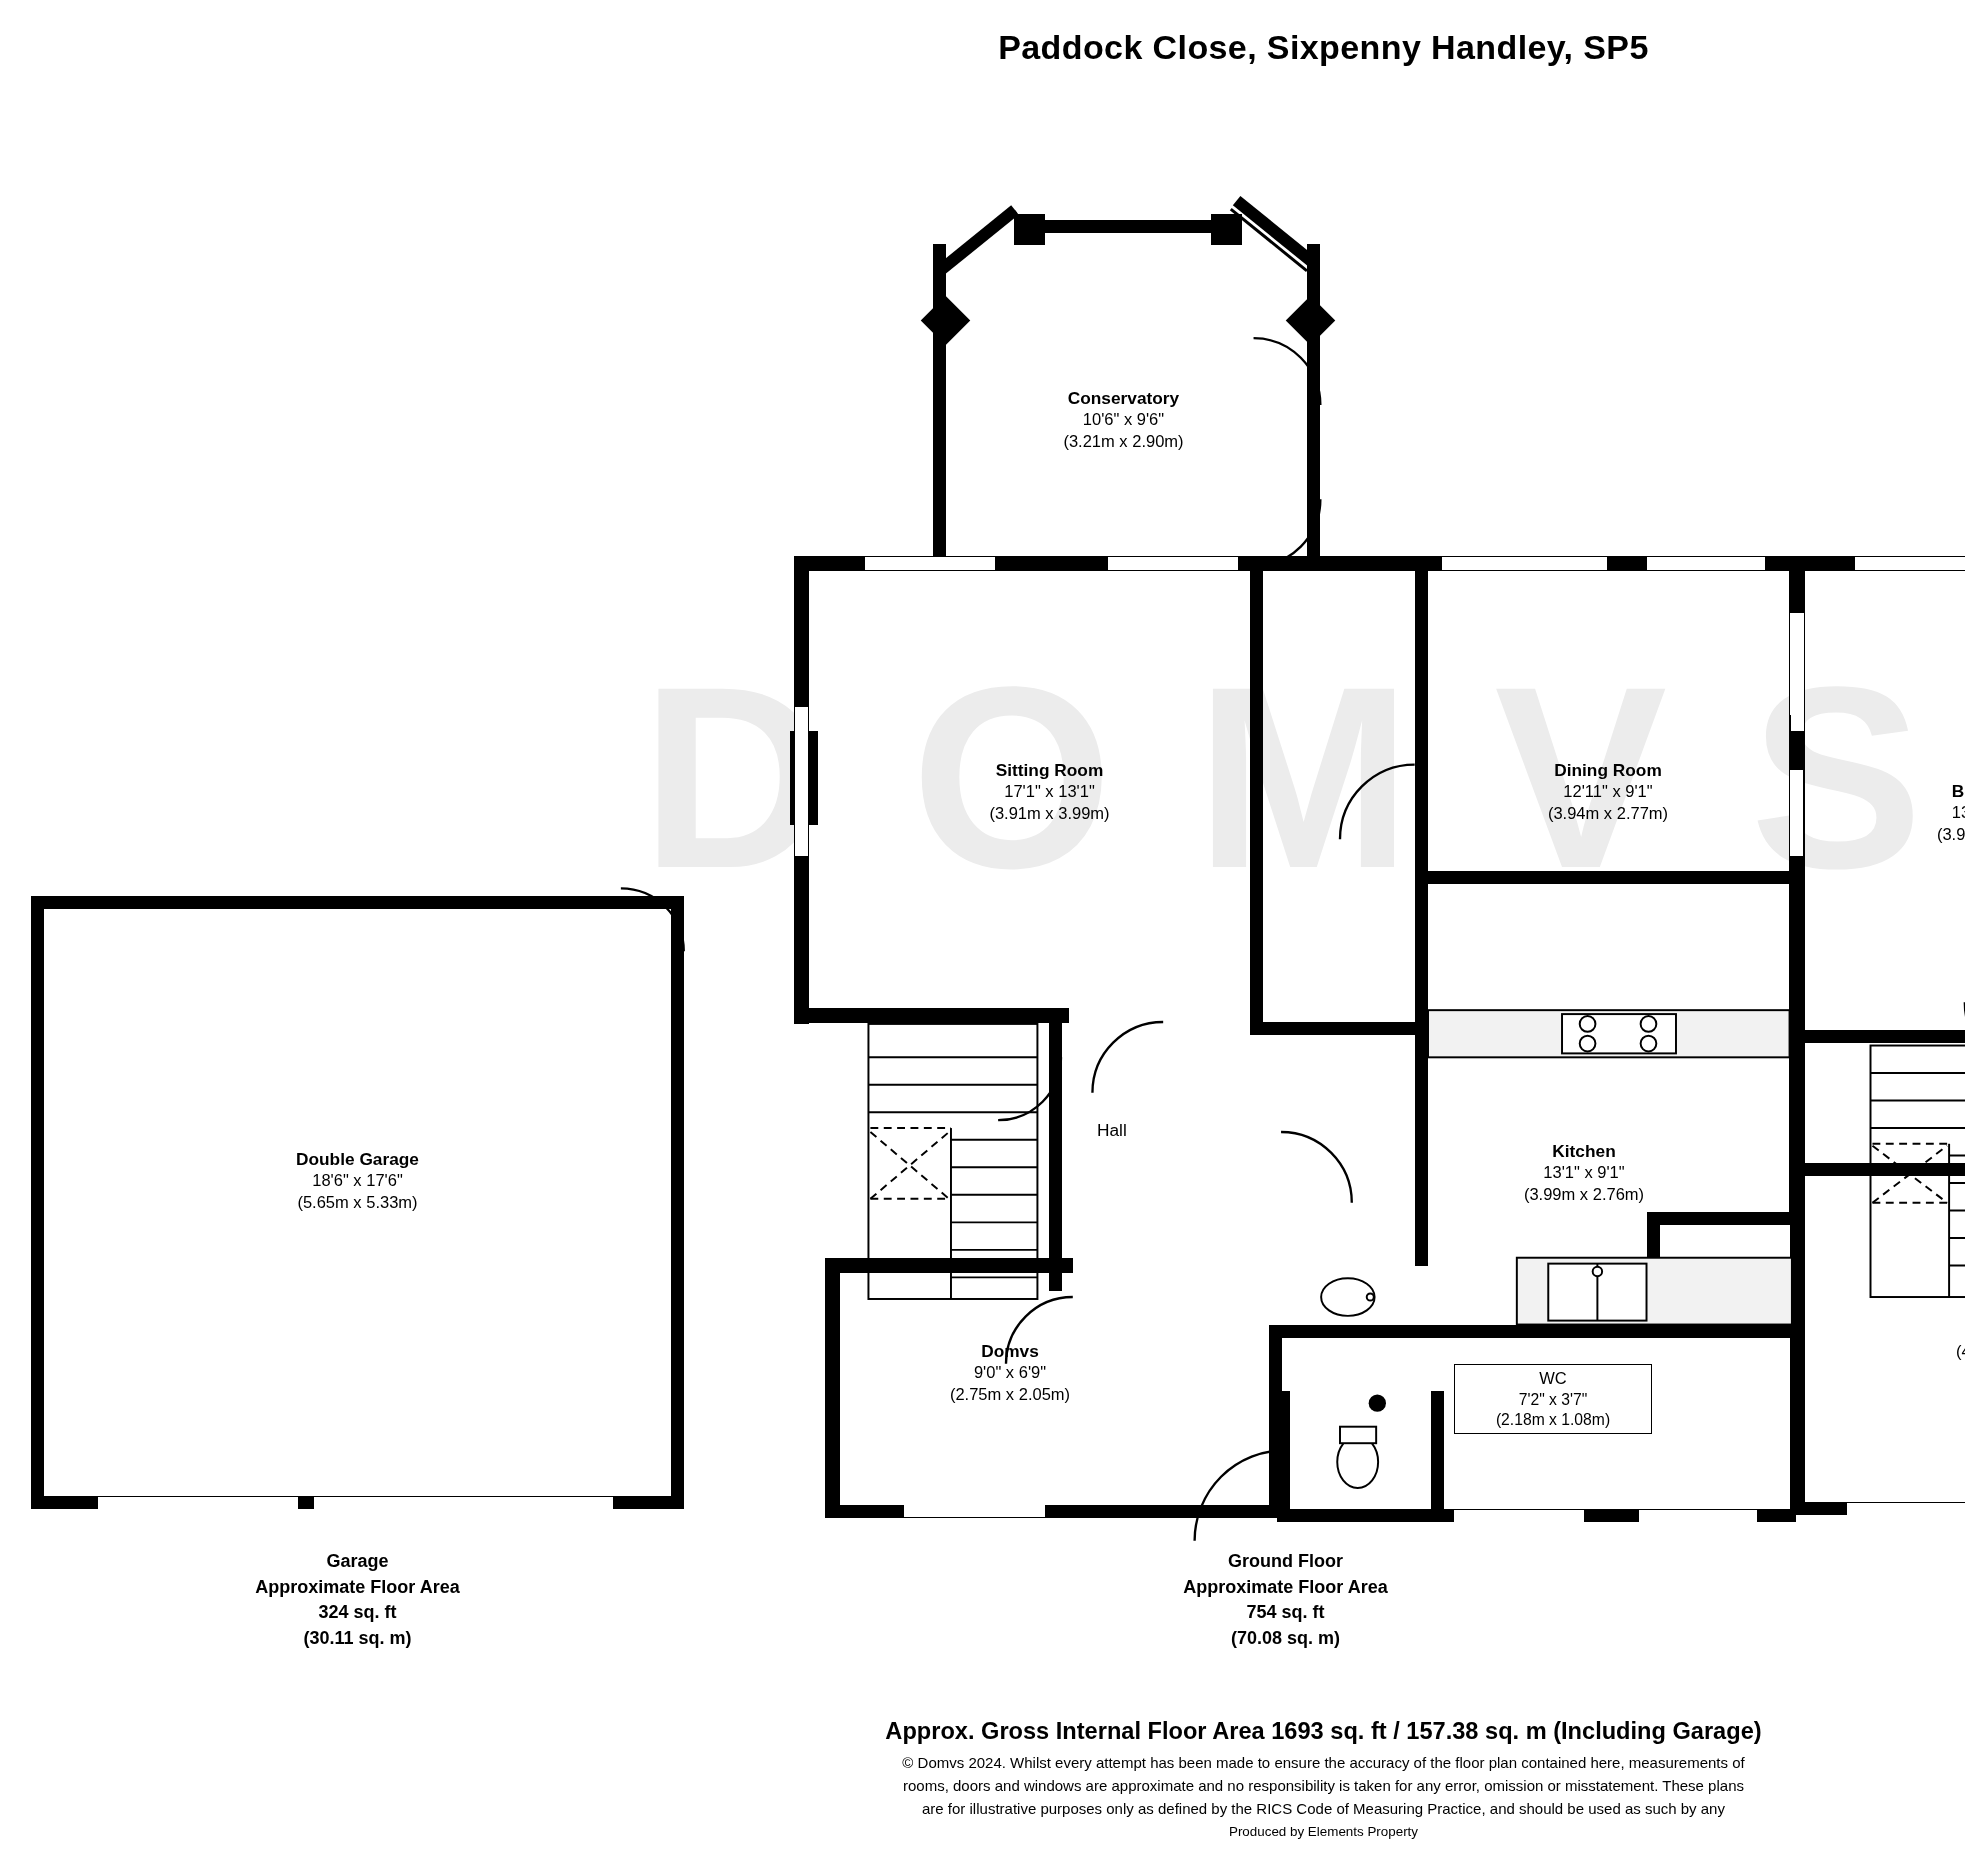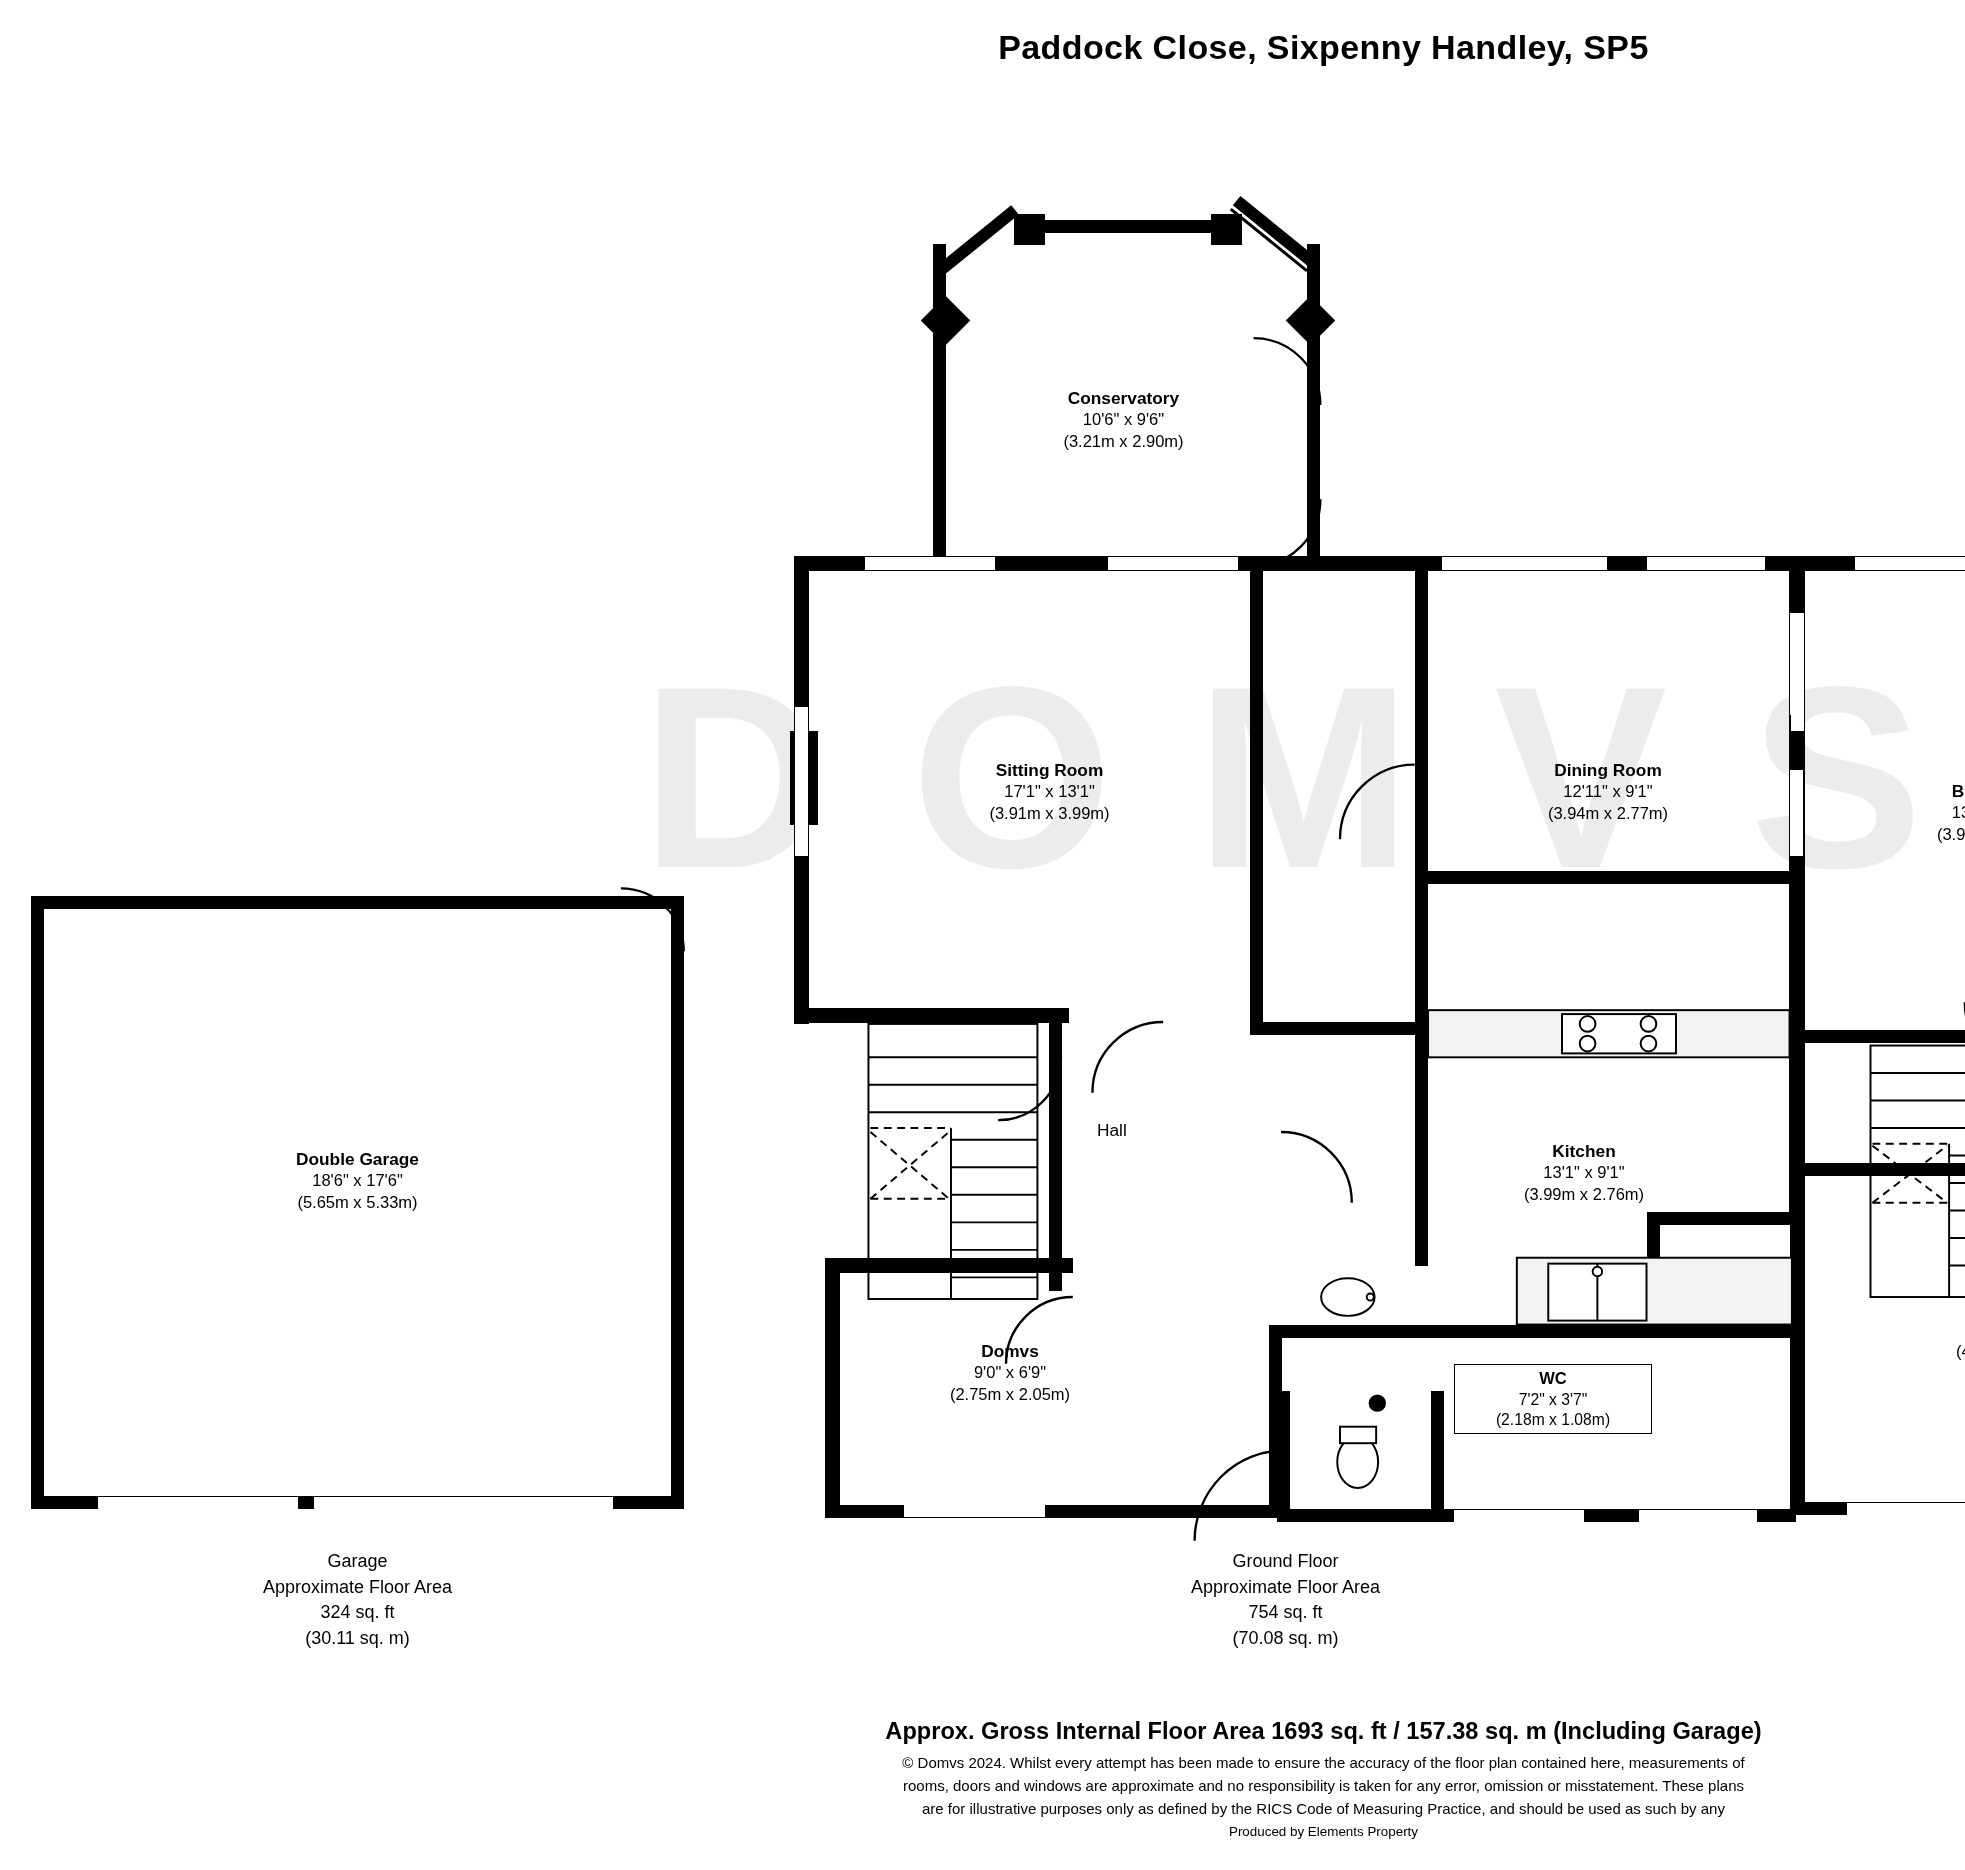--- a/index.html
+++ b/index.html
@@ -85,27 +85,27 @@
   .boxlabel {
     position: absolute;
     border: 1.2px solid #000;
     background: #fff;
     text-align: center;
     padding: 3.1px 5.5px;
     z-index: 8;
     line-height: 1.30;
     white-space: nowrap;
   }
-  .boxlabel .nm { font-size: 16.5px; font-weight: bold; display:block; }
+  .boxlabel .nm { font-size: 16.5px; font-weight: normal; display:block; }
   .boxlabel .dim { font-size: 15.7px; display:block; }
   .areablock {
     position: absolute;
     text-align: center;
     font-size: 18px;
-    font-weight: normal;
+    font-weight: bold;
     line-height: 1.42;
     z-index: 6;
     white-space: nowrap;
   }
   .footer {
     position: absolute;
     left: 0;
     width: 2647px;
     text-align: center;
     z-index: 6;

